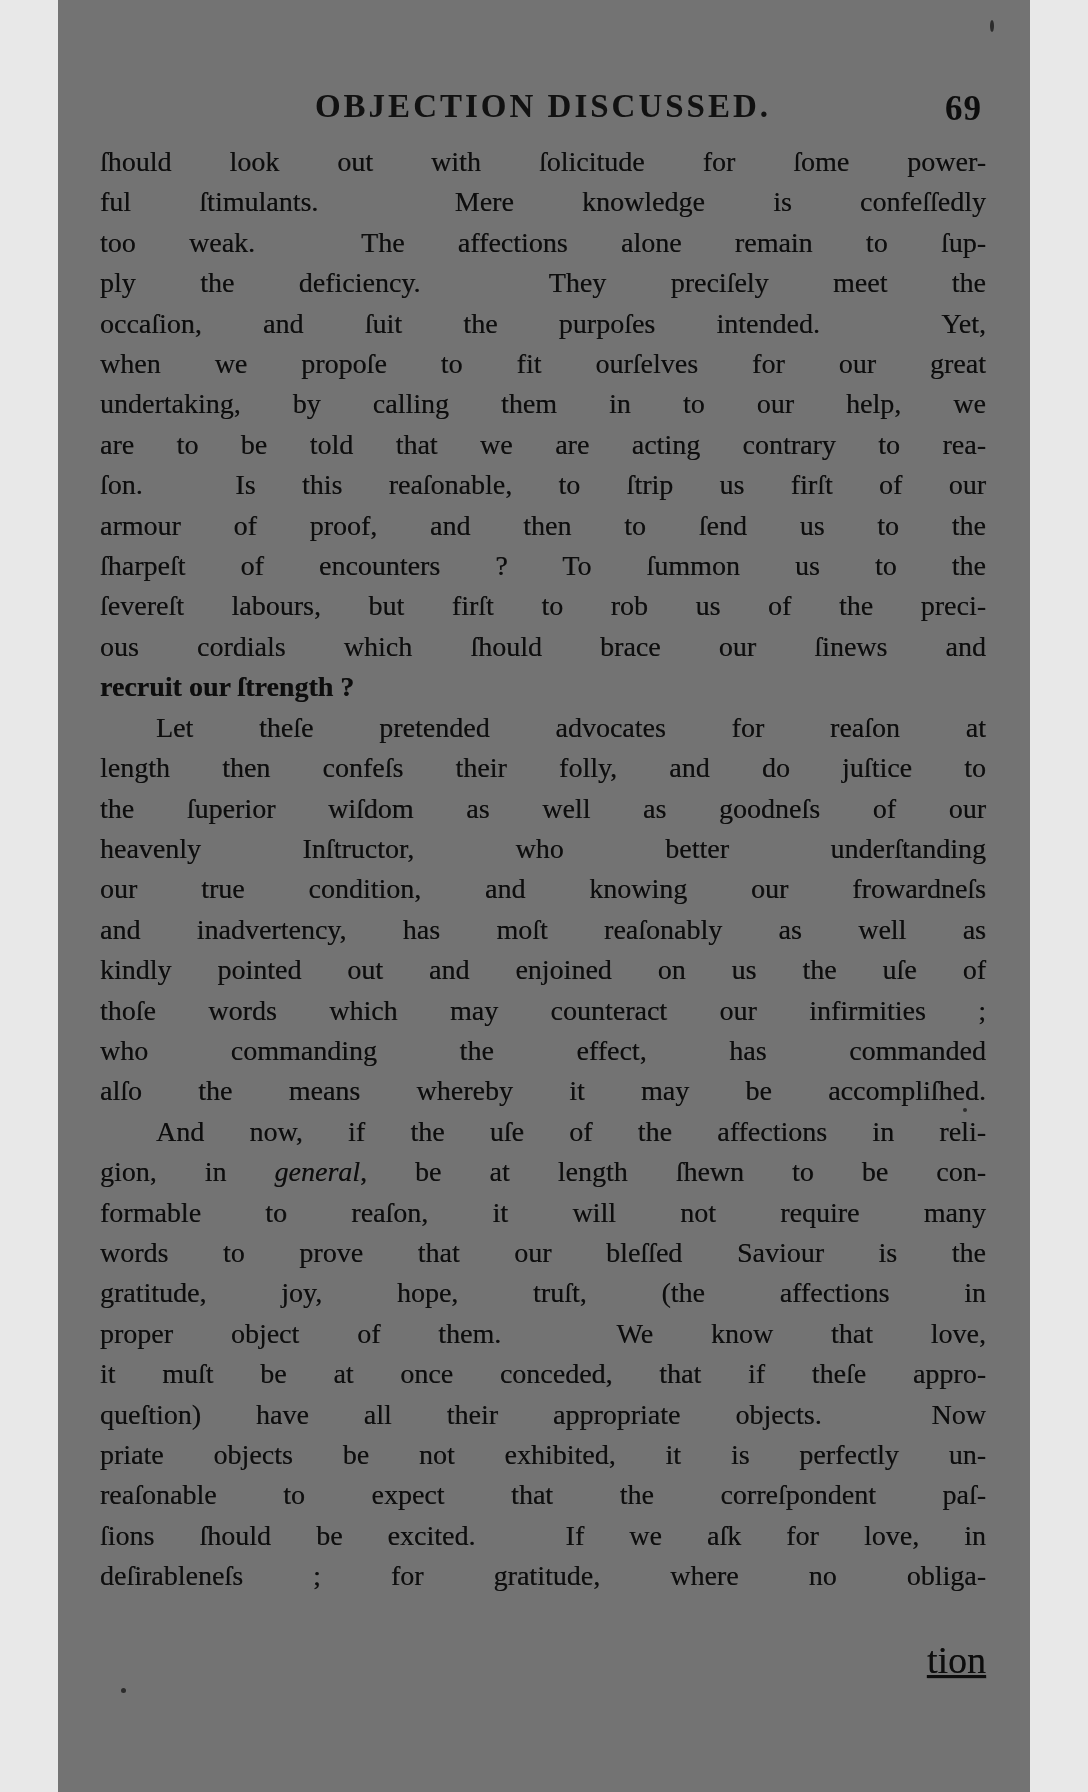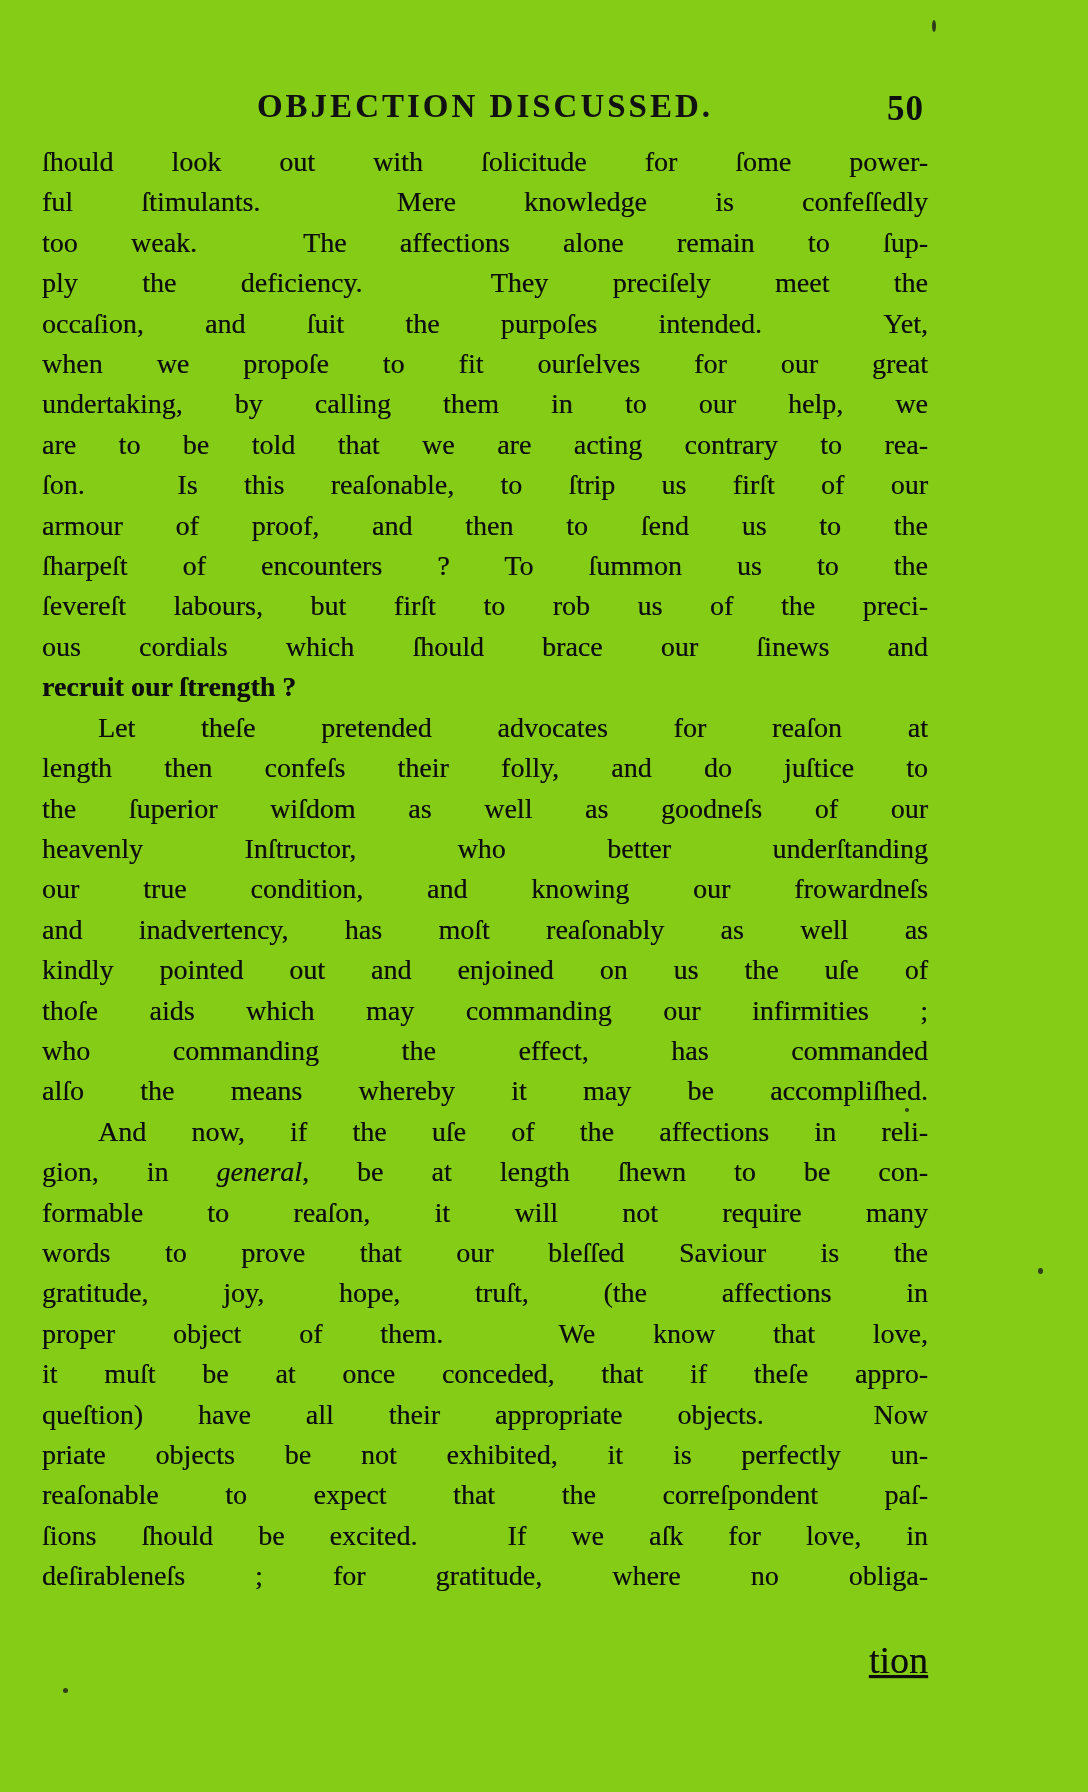--- a/index.html
+++ b/index.html
@@ -1,21 +1,21 @@
 <!DOCTYPE html>
 <html><head>
 <meta charset="utf-8">
 <style>
   html,body { margin:0; padding:0; background:#e8e8e8; }
   .page {
     position: relative;
-    width: 1088px;
+    width: 972px;
     height: 1792px;
     margin: 0 auto;
-    background: #84cc16;
+    background: #737373;
     color: #0d0d0d;
     font-family: "Liberation Serif", "DejaVu Serif", serif;
     overflow: hidden;
   }
   
   .header-row {
     position: absolute;
     top: 88px;
     left: 42px;
     width: 886px;
@@ -76,21 +76,21 @@
     opacity: 0.8;
   }
 </style>
 </head>
 <body>
 
 <div class="page">
 
   <div class="header-row">
     <div class="header-title">OBJECTION DISCUSSED.</div>
-    <div class="page-number">50</div>
+    <div class="page-number">69</div>
   </div>
 
   <div class="body-text">
       <div class="para">
         <div class="line">ſhould look out with ſolicitude for ſome power-</div>
         <div class="line">ful ſtimulants.&nbsp; Mere knowledge is confeſſedly</div>
         <div class="line">too weak.&nbsp; The affections alone remain to ſup-</div>
         <div class="line">ply the deficiency.&nbsp; They preciſely meet the</div>
         <div class="line">occaſion, and ſuit the purpoſes intended.&nbsp; Yet,</div>
         <div class="line">when we propoſe to fit ourſelves for our great</div>
@@ -104,21 +104,21 @@
         <div class="line short-last">recruit our ſtrength ?</div>
       </div>
       <div class="para indent">
         <div class="line">Let theſe pretended advocates for reaſon at</div>
         <div class="line">length then confeſs their folly, and do juſtice to</div>
         <div class="line">the ſuperior wiſdom as well as goodneſs of our</div>
         <div class="line">heavenly Inſtructor, who better underſtanding</div>
         <div class="line">our true condition, and knowing our frowardneſs</div>
         <div class="line">and inadvertency, has moſt reaſonably as well as</div>
         <div class="line">kindly pointed out and enjoined on us the uſe of</div>
-        <div class="line">thoſe aids which may commanding our infirmities ;</div>
+        <div class="line">thoſe words which may counteract our infirmities ;</div>
         <div class="line">who commanding the effect, has commanded</div>
         <div class="line">alſo the means whereby it may be accompliſhed.</div>
       </div>
       <div class="para indent">
         <div class="line">And now, if the uſe of the affections in reli-</div>
         <div class="line">gion, in <i>general</i>, be at length ſhewn to be con-</div>
         <div class="line">formable to reaſon, it will not require many</div>
         <div class="line">words to prove that our bleſſed Saviour is the</div>
         <div class="line">gratitude, joy, hope, truſt, (the affections in</div>
         <div class="line">proper object of them.&nbsp; We know that love,</div>

